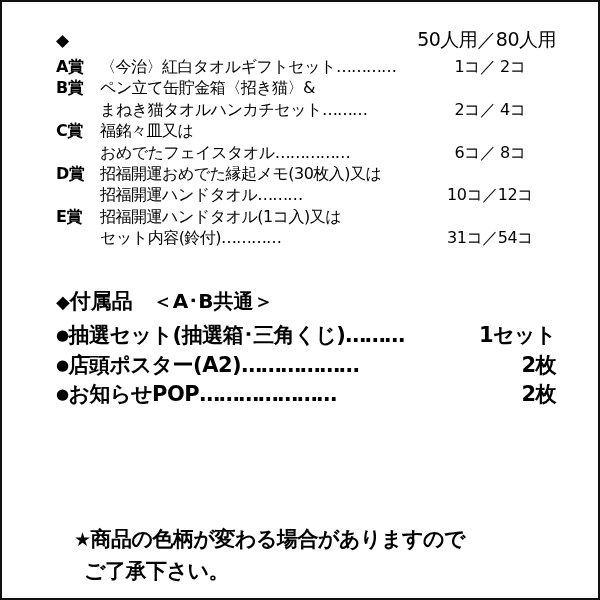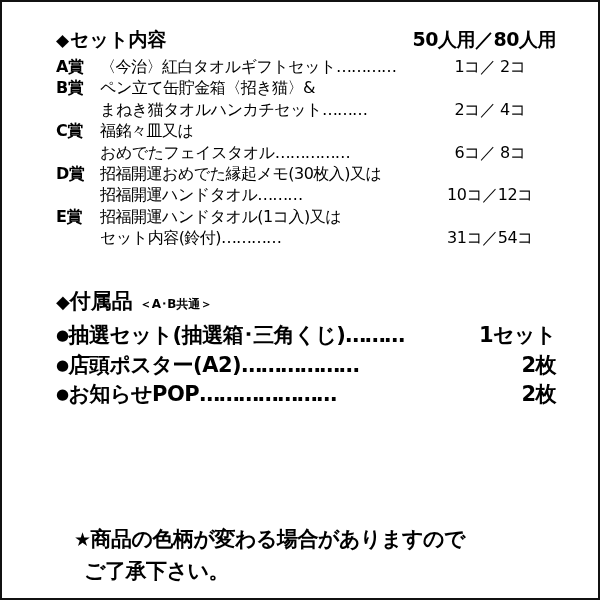--- a/index.html
+++ b/index.html
@@ -66,21 +66,21 @@
   }
   .sec-head .mark {
     font-size: 17px;
     margin-right: 1px;
   }
   .sec-head .title {
     flex: 0 0 auto;
   }
   .sec-head .qty-head {
     margin-left: auto;
-    font-weight: 700;
+    font-weight: 400;
     font-size: 19px;
     letter-spacing: -0.5px;
   }
 
   table.items {
     width: 100%;
     border-collapse: collapse;
     margin-top: 4px;
     font-size: 16px;
     line-height: 1.34;
@@ -113,21 +113,21 @@
   
   .sec2 {
     margin-top: 38px;
   }
   .sec2-head {
     font-size: 21px;
     font-weight: 700;
     letter-spacing: 0px;
   }
   .sec2-head .mark { font-size: 18px; }
-  .sec2-head .sub { font-size: 12px; margin-left: 7px; text-align: center; }
+  .sec2-head .sub { font-size: 20px; margin-left: 20px; text-align: center; }
 
   table.acc {
     width: 100%;
     border-collapse: collapse;
     margin-top: 6px;
     font-size: 21px;
     font-weight: 700;
     line-height: 1.42;
   }
   table.acc td {
@@ -165,21 +165,20 @@
 
   <div class="frame-top"></div>
   <div class="frame-bottom"></div>
   <div class="frame-left"></div>
   <div class="frame-right"></div>
 
   <div class="content">
 
     <div class="sec-head">
       <span class="mark">◆</span>
-      <span class="title">セット内容</span>
       <span class="qty-head">50人用／80人用</span>
     </div>
 
     <table class="items">
       <tbody>
         <tr>
           <td class="prize">A賞</td>
           <td class="desc"><span>〈今治〉紅白タオルギフトセット</span><span class="leader">…………</span></td>
           <td class="qty">1コ／ 2コ</td>
         </tr>

